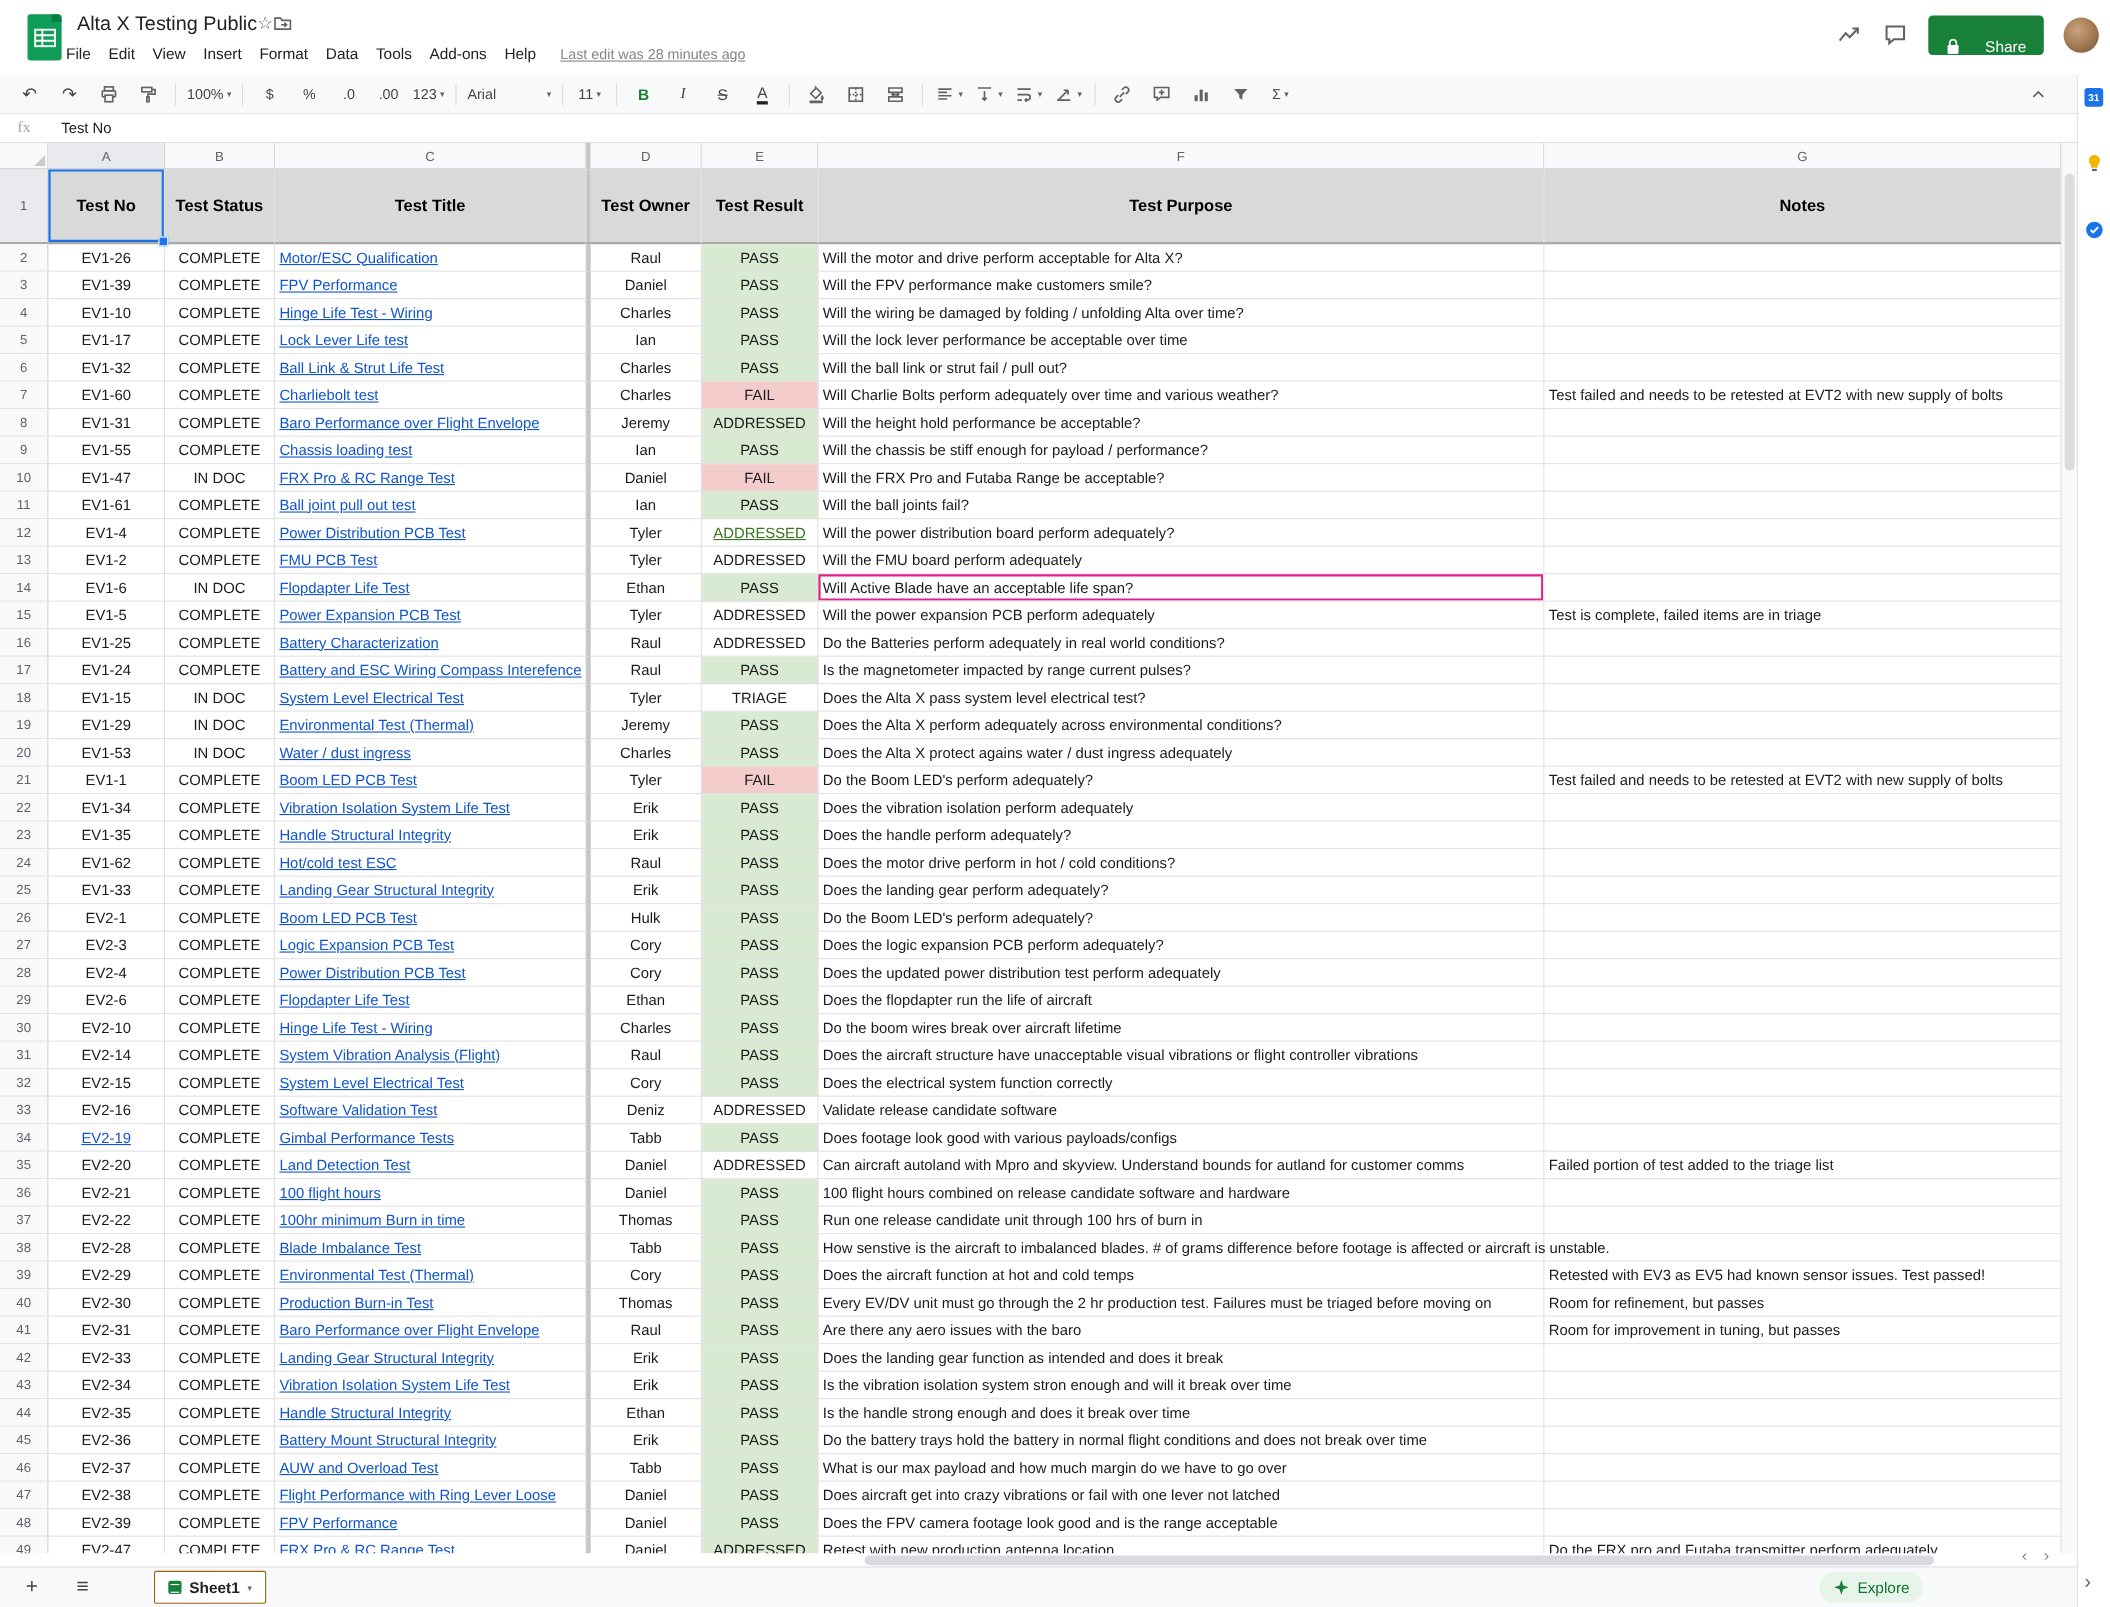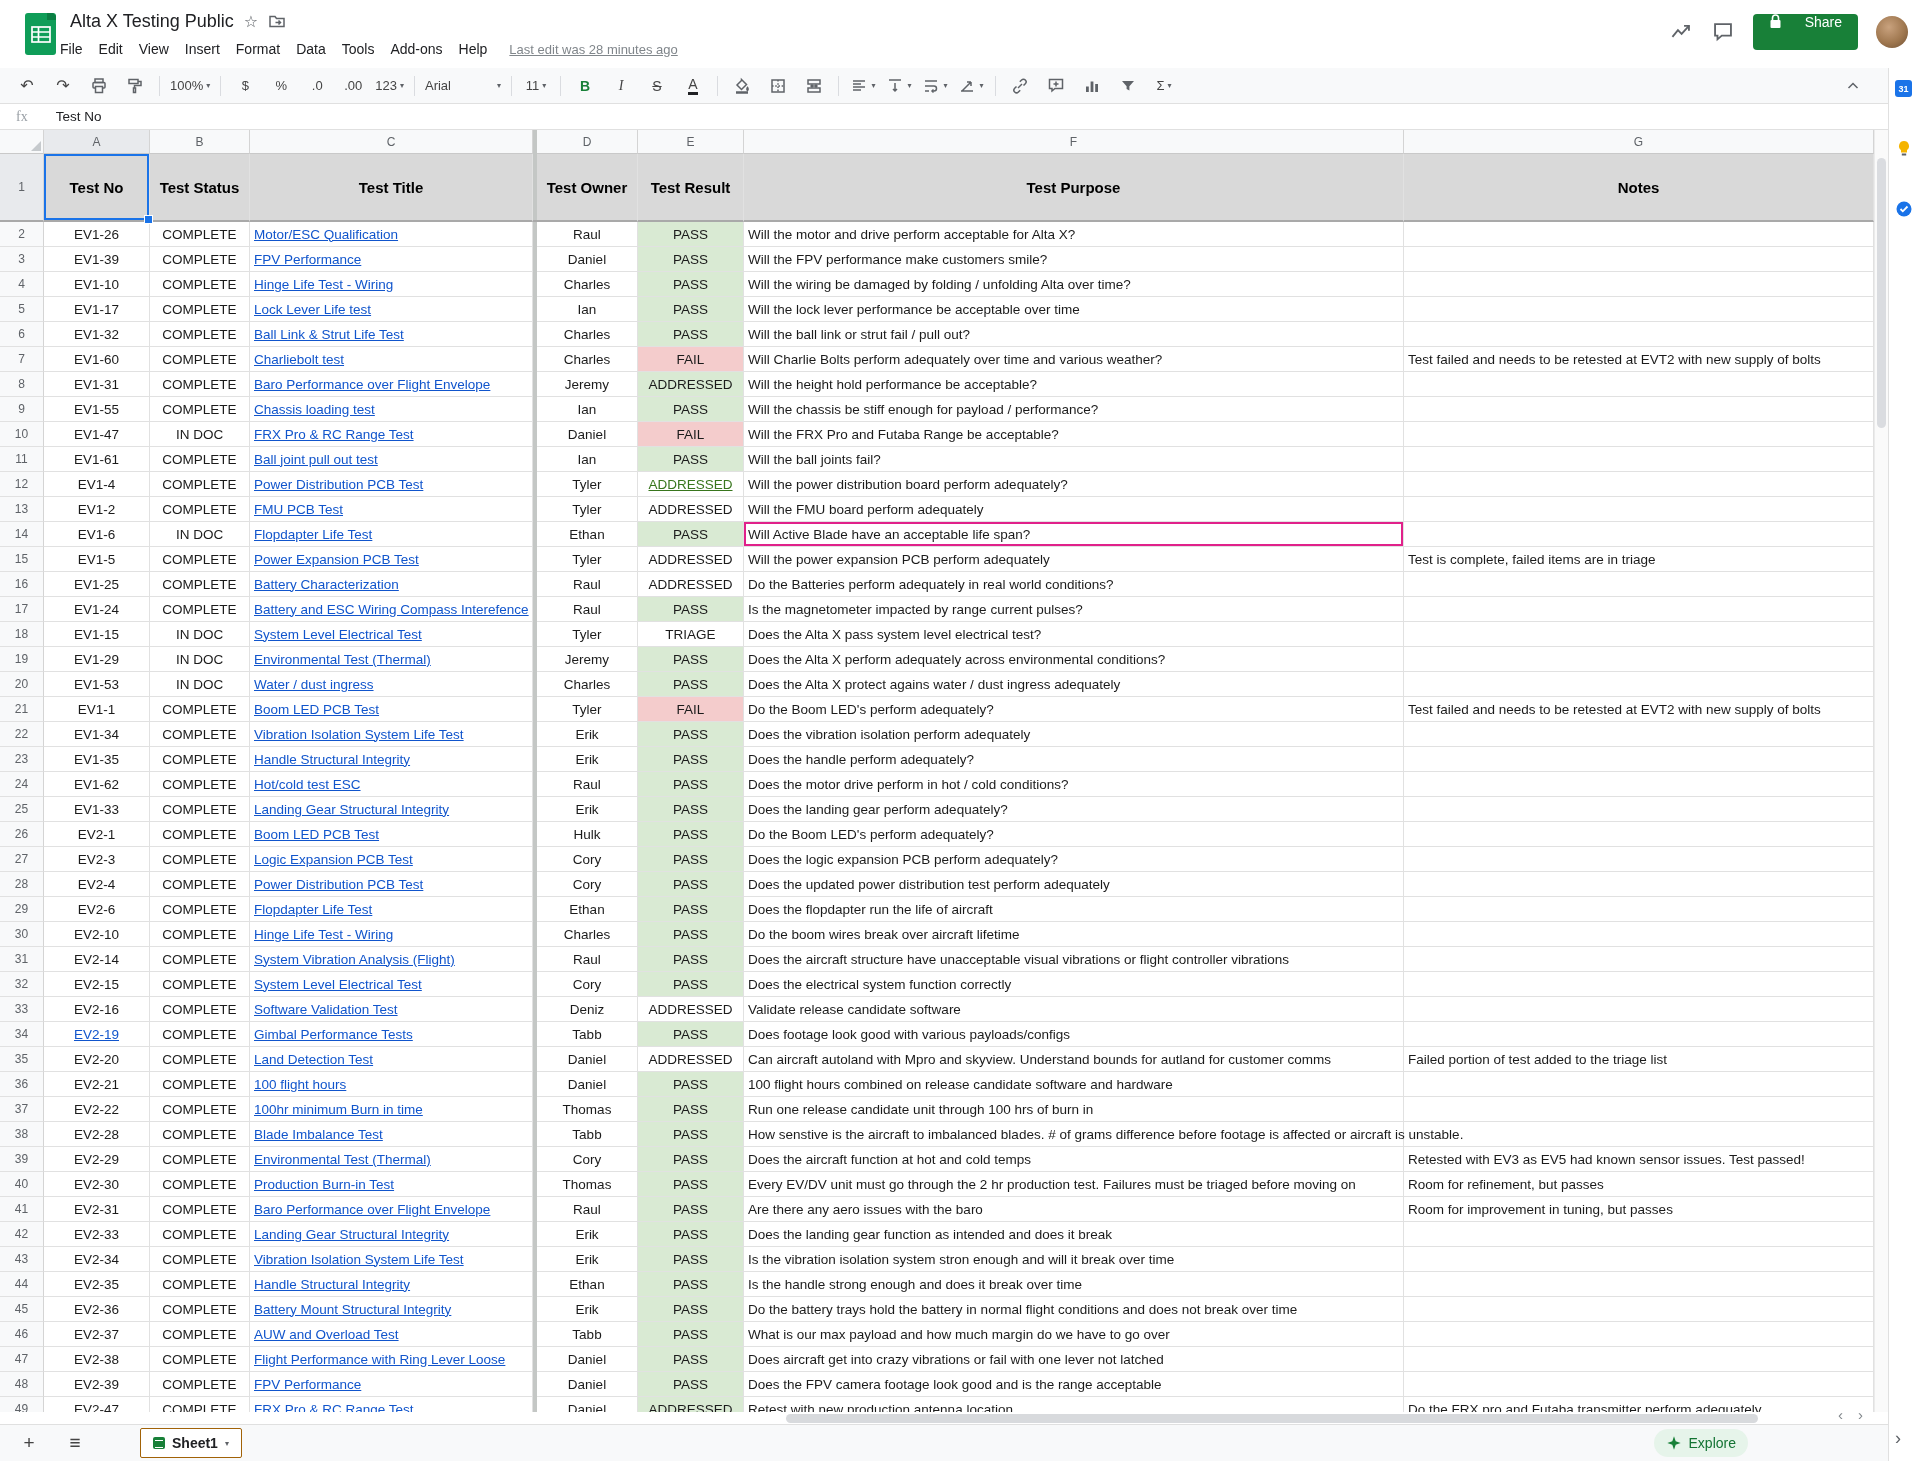--- a/index.html
+++ b/index.html
@@ -2,29 +2,29 @@
 <html style="--accent-green: #188038; --link-blue: #1155cc; --pass-bg: #d9ead3; --fail-bg: #f4cccc; --selection-blue: #1a73e8; --collaborator-pink: #e0218a; --header-row-fill: #d9d9d9; --addressed-green: #38761d; --calendar-blue: #1a73e8; --keep-yellow: #f5b400; --tasks-blue: #1a73e8;"><head>
 <meta charset="utf-8">
 <style>
   html,body{margin:0;padding:0;background:#fff;}
   #app{position:relative;width:1918px;height:1461px;overflow:hidden;background:#fff;
        font-family:"Liberation Sans","DejaVu Sans",sans-serif;color:#202124;}
 
   
   #topbar{position:absolute;left:0;top:0;width:1918px;height:68px;background:#fff;}
   #logo{position:absolute;left:24px;top:12px;}
-  #titlerow{position:absolute;left:70px;top:8px;height:26px;display:flex;align-items:center;gap:10px;}
+  #titlerow{position:absolute;left:70px;top:8px;height:26px;display:flex;align-items:center;gap:0;}
   #doctitle{font-size:18px;color:#202124;}
   .ticon{font-size:16px;color:#5f6368;}
   #menubar{position:absolute;left:52px;top:36px;height:26px;display:flex;align-items:center;}
   .menu-item{font-size:14px;color:#202124;padding:3px 8px;border-radius:3px;cursor:default;}
   #lastedit{font-size:13px;color:#80868b;text-decoration:underline;margin-left:14px;white-space:nowrap;}
   #topright{position:absolute;right:10px;top:14px;display:flex;align-items:center;gap:18px;}
   .tpicon{width:24px;height:24px;display:flex;align-items:center;justify-content:center;}
-  #sharebtn{display:flex;align-items:flex-start;gap:23px;background:var(--accent-green);color:#fff;
+  #sharebtn{display:flex;align-items:flex-end;gap:23px;background:var(--accent-green);color:#fff;
             font-size:14px;font-weight:500;height:36px;padding:0 16px;border-radius:4px;}
   #avatar{width:32px;height:32px;border-radius:50%;
           background:radial-gradient(circle at 40% 35%,#c9a27e 0%,#a07850 55%,#6e4f33 100%);}
 
   
   #toolbar{position:absolute;left:0;top:68px;width:1888px;height:36px;background:#f8f9fa;
            border-bottom:1px solid #e0e0e0;display:flex;align-items:center;padding-left:10px;box-sizing:border-box;gap:2px;}
   .tbtn{min-width:28px;height:26px;display:flex;align-items:center;justify-content:center;
         border-radius:3px;color:#444;font-size:13px;gap:3px;padding:0 3px;}
   .tsep{width:1px;height:20px;background:#dadce0;margin:0 5px;flex:none;}

